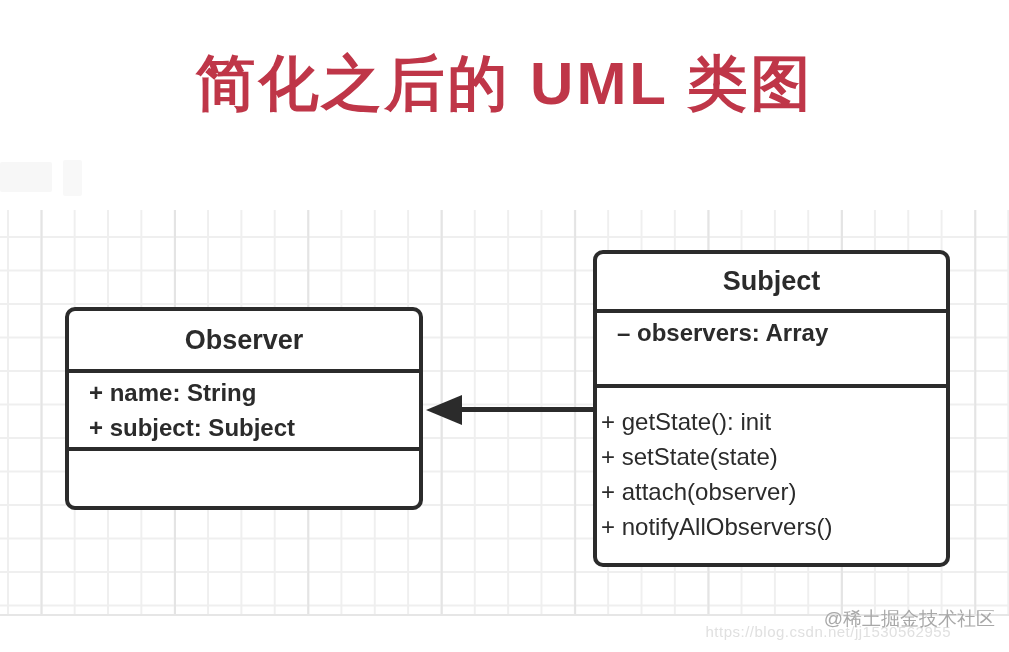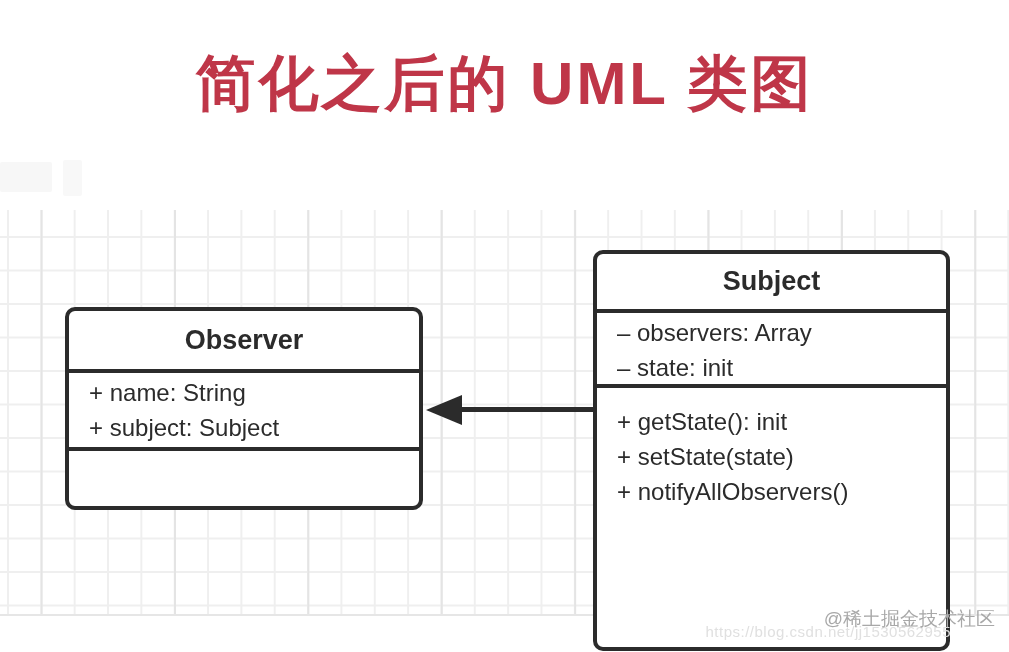--- a/index.html
+++ b/index.html
@@ -47,43 +47,44 @@
   .uml-class {
     position: absolute;
     background: #ffffff;
     border: 4px solid #2b2b2b;
     border-radius: 10px;
     box-sizing: border-box;
     display: flex;
     flex-direction: column;
   }
   .observer { left: 65px; top: 307px; width: 358px; height: 203px; }
-  .subject  { left: 593px; top: 250px; width: 357px; height: 401px; }
+  .subject  { left: 593px; top: 250px; width: 357px; height: 317px; }
 
   .cls-header {
     display: flex; align-items: center; justify-content: center;
     font-size: 27px; font-weight: bold;
     border-bottom: 4px solid #2b2b2b;
     flex: 0 0 auto;
   }
   .observer .cls-header { height: 58px; }
   .subject  .cls-header { height: 55px; }
 
   .cls-attrs {
     border-bottom: 4px solid #2b2b2b;
     flex: 0 0 auto;
     padding: 2px 0 0 20px;
     box-sizing: border-box;
+    font-weight: bold;
   }
   .observer .cls-attrs { height: 78px; }
   .subject  .cls-attrs { height: 75px; }
 
   .cls-methods {
     flex: 1 1 auto;
-    padding-left: 20px;
+    padding-left: 4px;
     box-sizing: border-box;
   }
   .observer .cls-methods { display: flex; flex-direction: column; justify-content: center; }
   .subject  .cls-methods { padding-top: 16px; }
 
   .member {
     font-size: 24px;
     line-height: 35px;
     white-space: nowrap;
   }
@@ -137,25 +138,25 @@
     <div class="cls-attrs">
       <div class="member">+ name: String</div>
       <div class="member">+ subject: Subject</div>
     </div>
   </div>
 
   <div class="uml-class subject">
     <div class="cls-header">Subject</div>
     <div class="cls-attrs">
       <div class="member">– observers: Array</div>
-      <div class="member">– state: init</div>
     </div>
     <div class="cls-methods">
       <div class="member">+ getState(): init</div>
       <div class="member">+ setState(state)</div>
+      <div class="member">+ attach(observer)</div>
       <div class="member">+ notifyAllObservers()</div>
     </div>
   </div>
 
   <div class="arrow-line"></div>
   <div class="arrow-head"></div>
 
   <div class="watermark-url">https://blog.csdn.net/jj1530562955</div>
   <div class="watermark">@稀土掘金技术社区</div>
 

